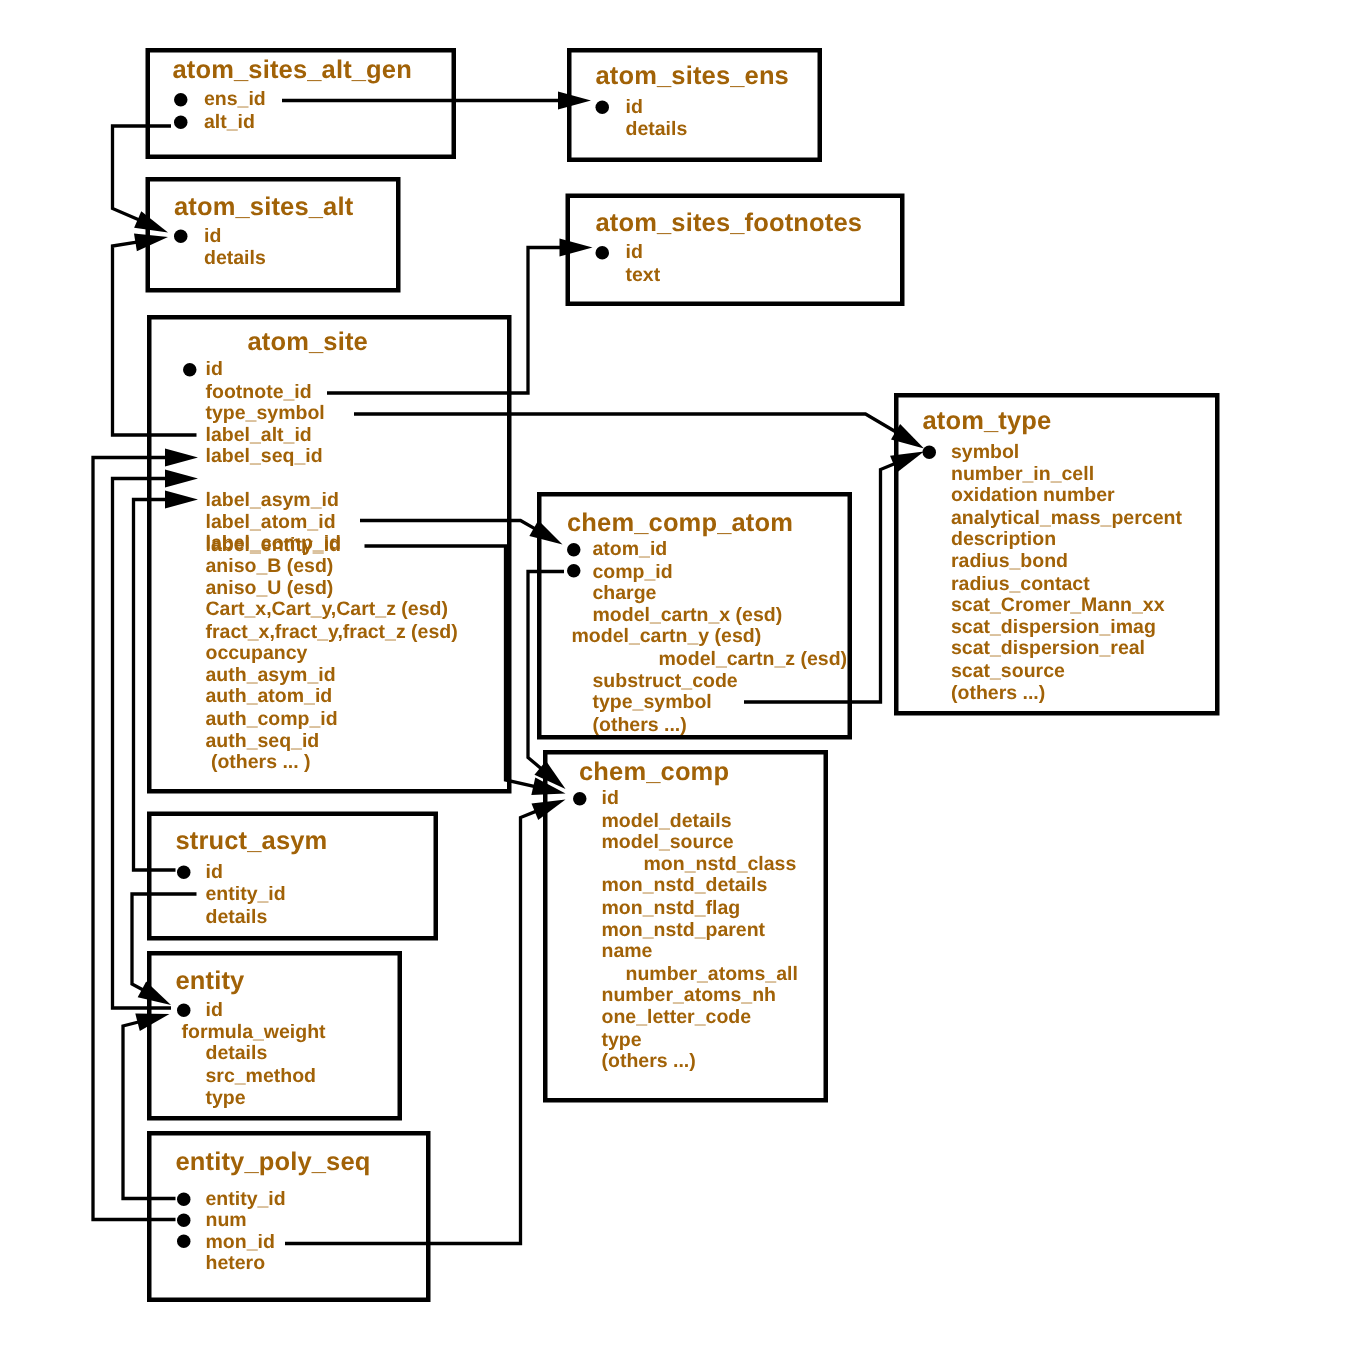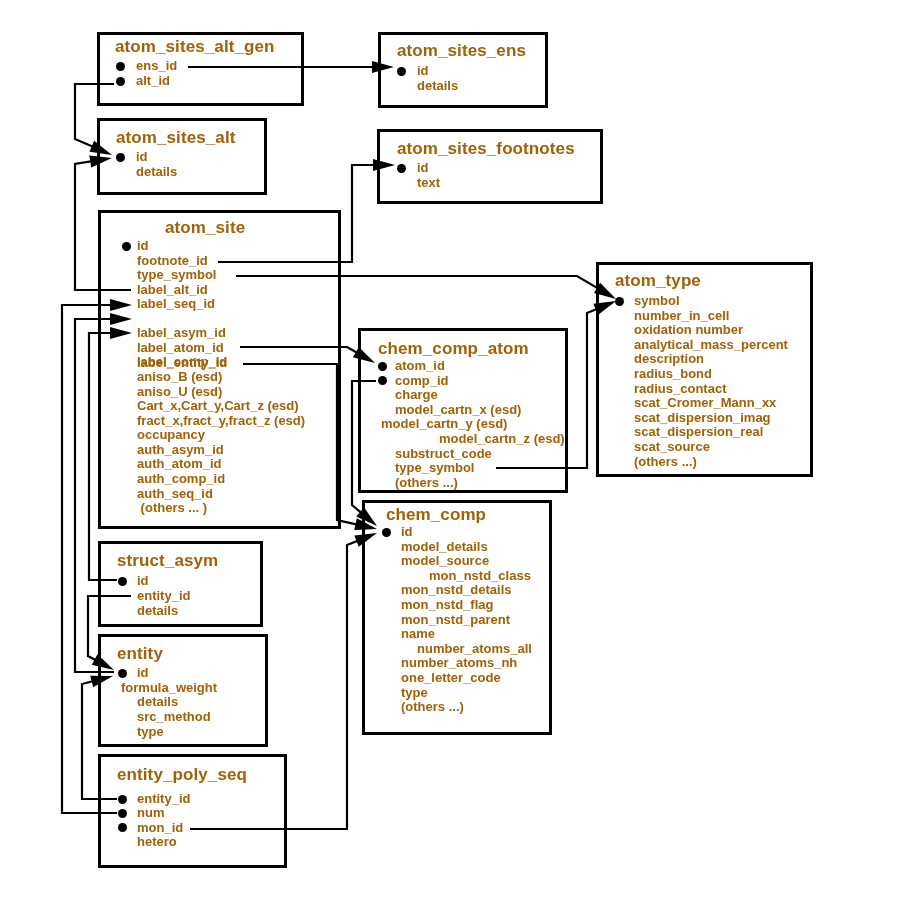--- a/index.html
+++ b/index.html
@@ -139,21 +139,21 @@
       <div class="field" style="left: 36px; top: 79.4px;">mon_nstd_details</div>
       <div class="field" style="left: 36px; top: 94px;">mon_nstd_flag</div>
       <div class="field" style="left: 36px; top: 108.6px;">mon_nstd_parent</div>
       <div class="field" style="left: 36px; top: 123.2px;">name</div>
       <div class="field" style="left: 52px; top: 137.8px;">number_atoms_all</div>
       <div class="field" style="left: 36px; top: 152.4px;">number_atoms_nh</div>
       <div class="field" style="left: 36px; top: 167px;">one_letter_code</div>
       <div class="field" style="left: 36px; top: 181.6px;">type</div>
       <div class="field" style="left: 36px; top: 196.2px;">(others ...)</div>
     </div>
-    <div class="box" style="left: 98px; top: 541px; width: 165px; height: 86px;">
+    <div class="box" style="left: 98px; top: 541px; width: 194px; height: 86px;">
       <div class="title" style="left: 16px; top: 6.5px;">struct_asym</div>
       <span class="dot" style="left: 16.5px; top: 32.5px;"></span>
       <div class="field" style="left: 36px; top: 29px;">id</div>
       <div class="field" style="left: 36px; top: 43.8px;">entity_id</div>
       <div class="field" style="left: 36px; top: 58.6px;">details</div>
     </div>
     <div class="box" style="left: 98px; top: 634px; width: 170px; height: 113px;">
       <div class="title" style="left: 16px; top: 6.5px;">entity</div>
       <span class="dot" style="left: 16.5px; top: 31.5px;"></span>
       <div class="field" style="left: 36px; top: 28px;">id</div>

